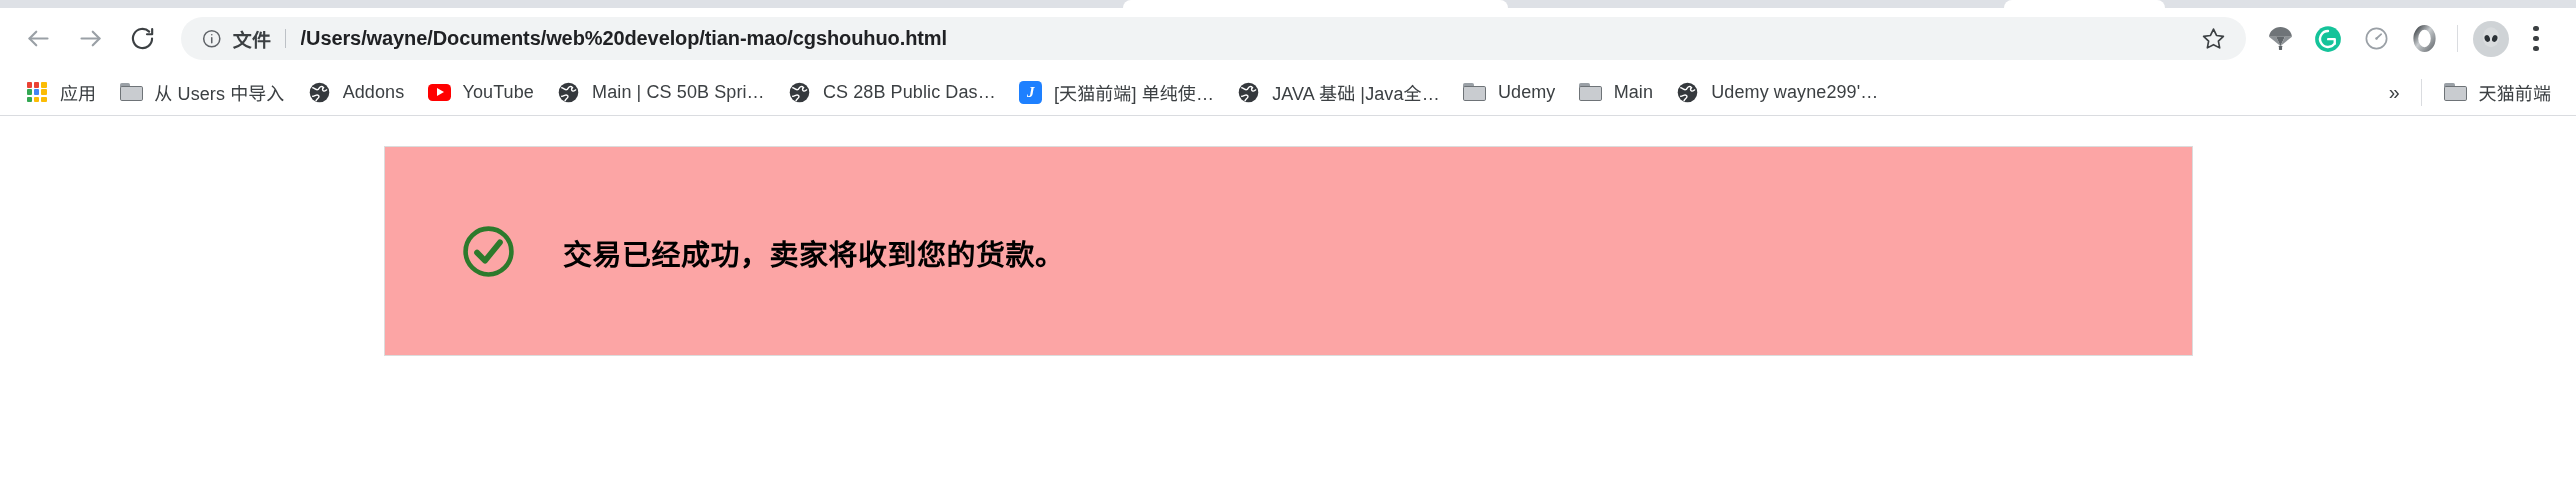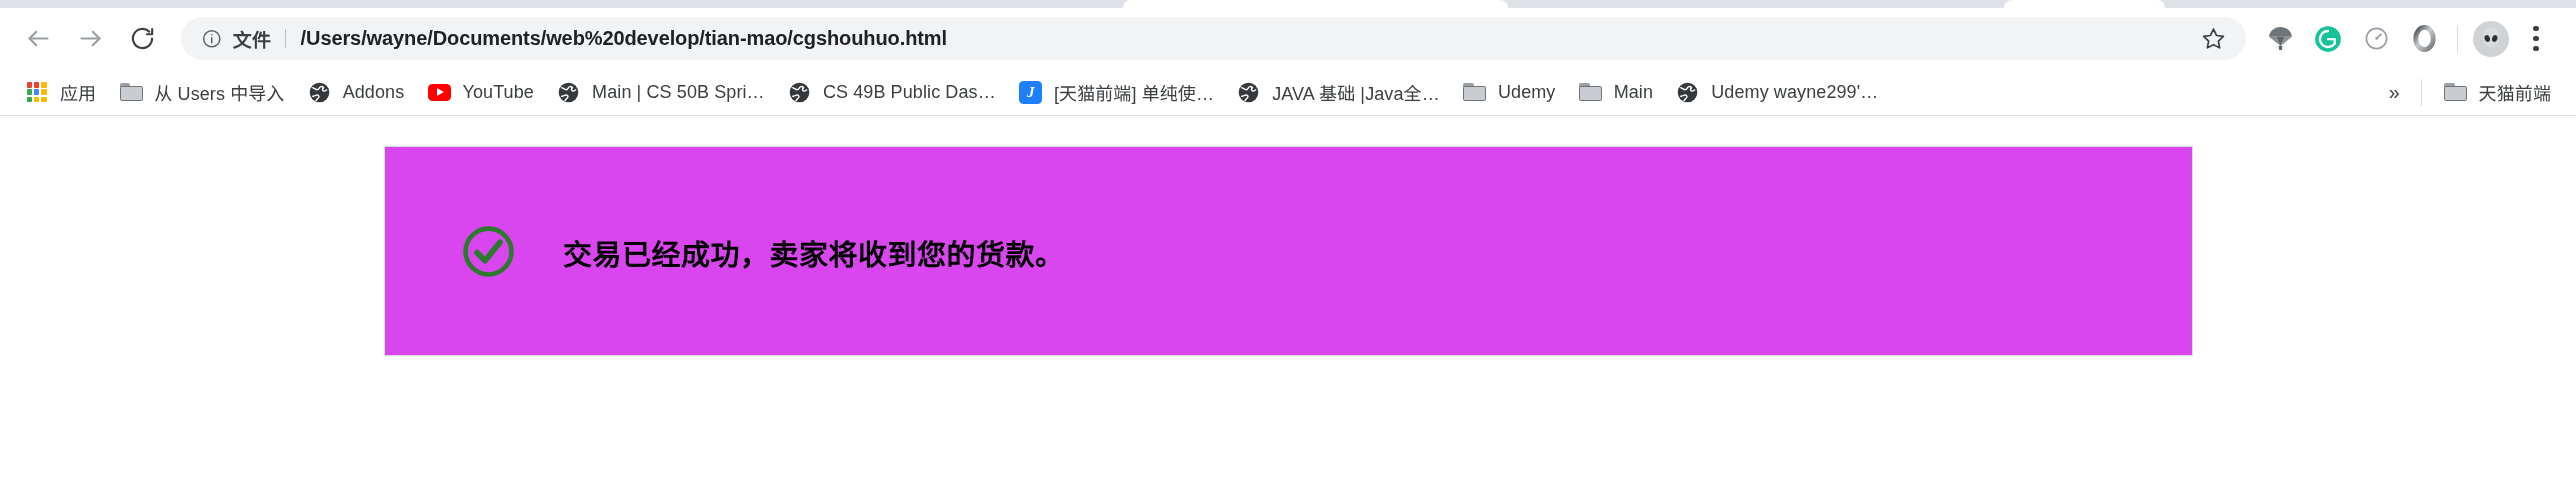--- a/index.html
+++ b/index.html
@@ -334,21 +334,21 @@
     overflow: hidden;
   }
   .card {
     position: absolute;
     left: 384px;
     top: 29.5px;
     width: 1809px;
     height: 210px;
     border: 0.9px solid #dcdcdc;
     box-sizing: border-box;
-    background: #d946ef;
+    background: #fca5a5;
   }
   .card-inner {
     position: absolute;
     left: 76px;
     top: 0;
     height: 210px;
     display: flex;
     align-items: center;
   }
   .check-icon {
@@ -541,21 +541,21 @@
     </div>
 
     <div class="bm">
       <span class="bm-icon">
         <svg width="23" height="23" viewBox="0 0 24 24">
           <circle cx="12" cy="12" r="10.2" fill="#35393d"></circle>
           <path d="M5 7c2.2.6 3.4 2.4 5 2 1.6-.4 1.4-2.6 3.4-3.1 1.3-.3 2.2.3 2.8 1-1.6 1.4-1.2 3.3.2 3.6 1.4.3 2.3-.8 3-1.2" fill="none" stroke="#ffffff" stroke-width="1.5" stroke-linecap="round"></path>
           <path d="M8.4 20.6c.5-1.7 2.6-2.4 3-4.1.3-1.5-1.2-2.2-2.7-1.8-1.4.4-2.6 1.6-3.8 1.2" fill="none" stroke="#ffffff" stroke-width="1.5" stroke-linecap="round"></path>
         </svg>
       </span>
-      <span class="bm-label">CS 49B Public Das…</span>
+      <span class="bm-label">CS 28B Public Das…</span>
     </div>
 
     <div class="bm">
       <span class="bm-icon">
         <span class="fav-j">J</span>
       </span>
       <span class="bm-label">[天猫前端] 单纯使…</span>
     </div>
 
     <div class="bm">

